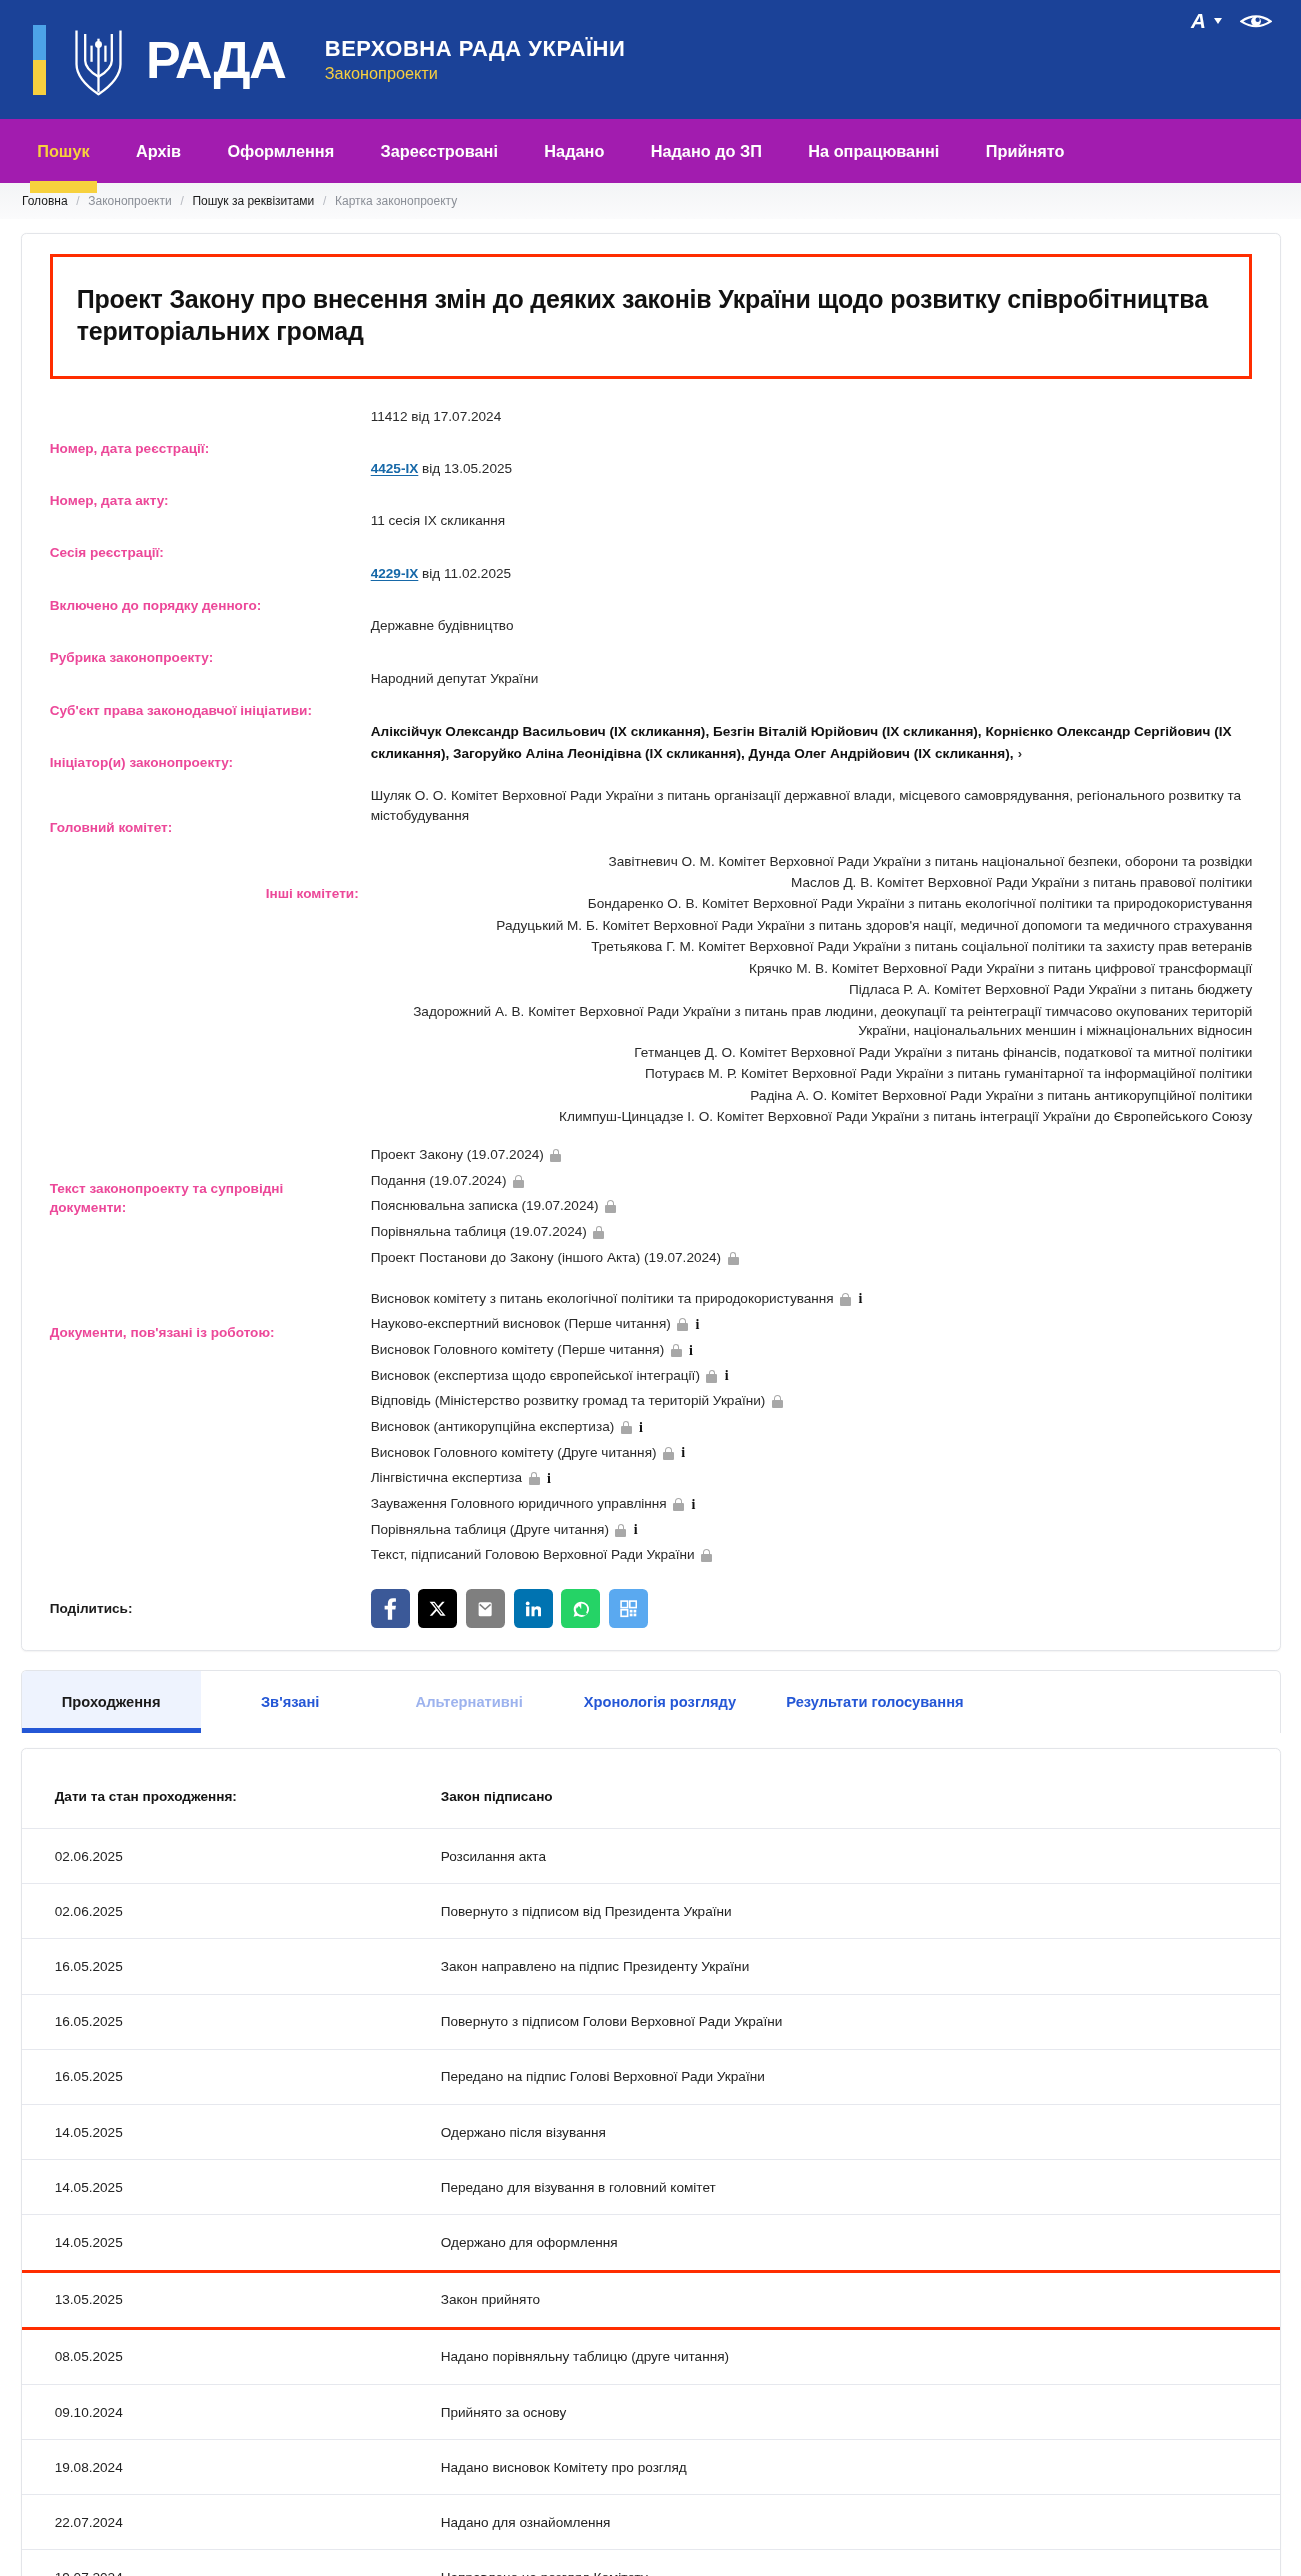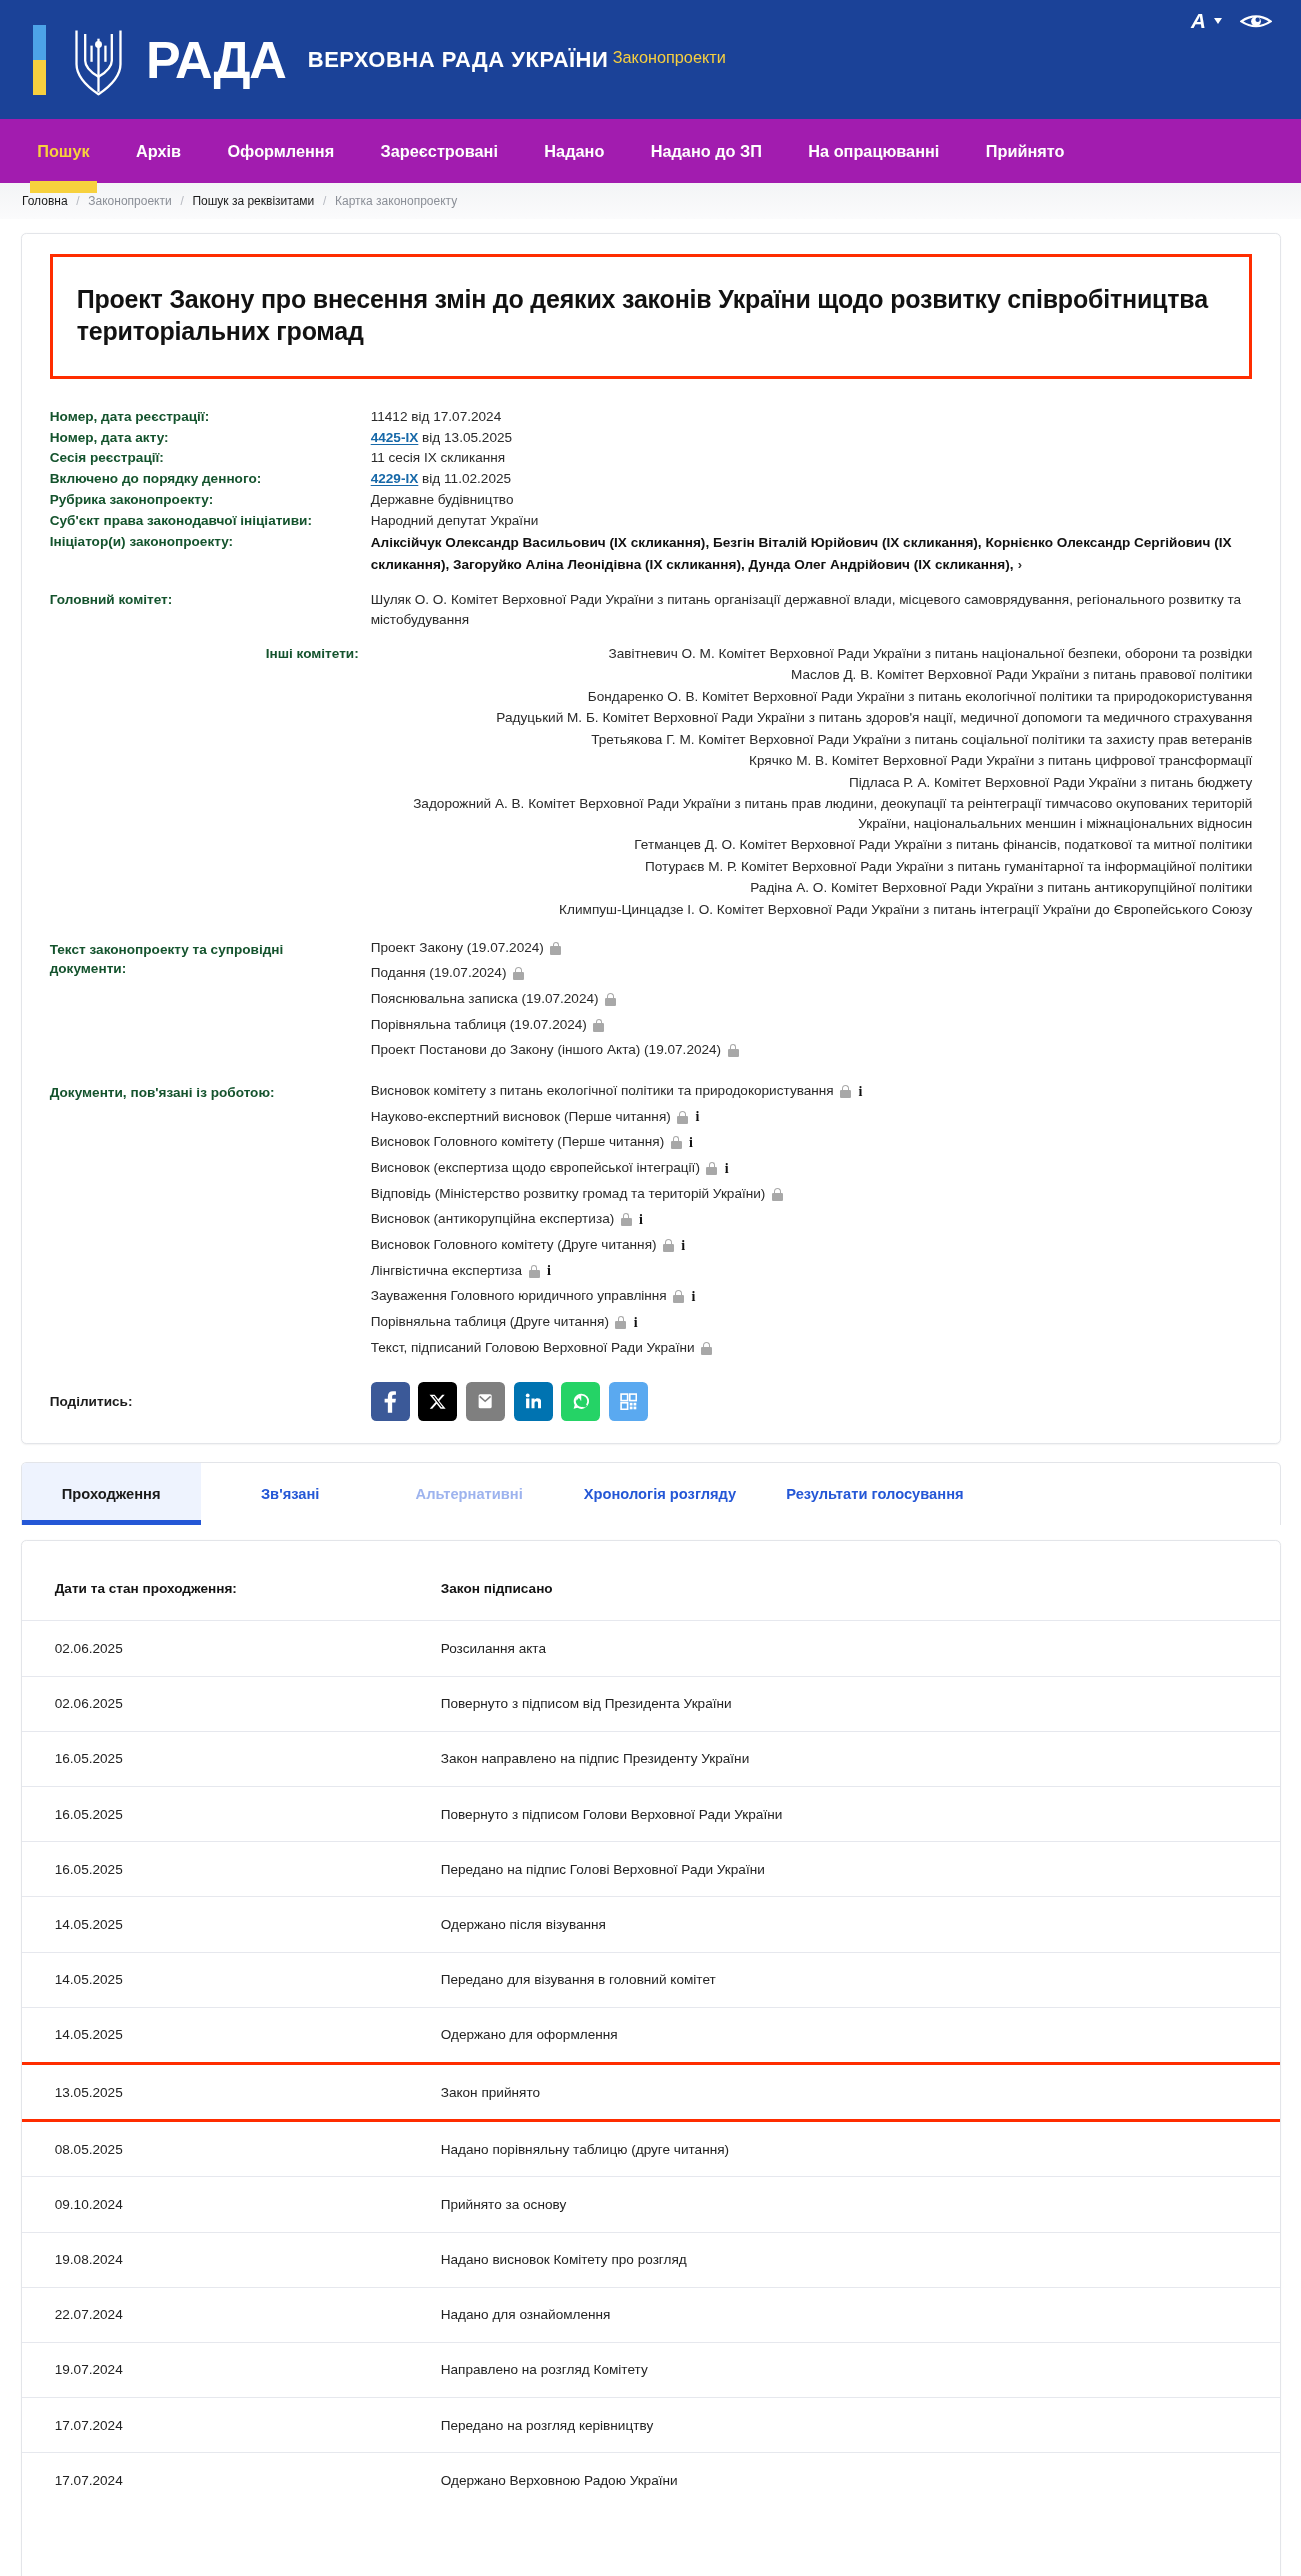--- a/index.html
+++ b/index.html
@@ -27,21 +27,21 @@
     gap: 8px;
   }
   .flagbar { width: 13px; height: 70px; display: flex; flex-direction: column; margin-right: 15.2px; }
   .flagbar .b { background:#4da3e8; flex:1; }
   .flagbar .y { background:#f7cf3f; flex:1; }
   .tryzub { width: 59px; height: 81px; margin-right: 9.8px; }
   .rada-word {
     color:#fff; font-size: 52px; font-weight: 700; letter-spacing: -1.1px;
     line-height: 1; font-family: "Liberation Sans", sans-serif;
   }
-  .brand-right { margin-left: 14px; display:flex; flex-direction: row; justify-content:center; gap: 4.4px; }
+  .brand-right { margin-left: 31px; display:flex; flex-direction: column; justify-content:center; gap: 4.4px; }
   .brand-title { color:#fff; font-size: 22px; font-weight: 700; letter-spacing: 0.5px; line-height:1; }
   .brand-sub { color:#f7cf3f; font-size: 16.3px; font-weight: 400; line-height:1; }
 
   .topbar-tools {
     position: absolute; right: 30px; top: 11px;
     display: flex; align-items: center; gap: 18.5px;
   }
   .tool-a { display:flex; align-items:center; gap:7.6px; cursor:pointer; }
   .tool-a .letter { color:#fff; font-size: 20.7px; font-style: italic; font-weight:700; line-height:1; }
   .chev { width:0;height:0;border-left:4.9px solid transparent;border-right:4.9px solid transparent;border-top:6px solid #fff; }
@@ -102,22 +102,23 @@
     margin:0; font-size: 25px; line-height: 1.28; font-weight: 700; color:#121212;
     letter-spacing: -0.2px;
   }
 
   
   .meta { margin: 28px 28px 0 28px; }
   .row { display:flex; align-items:flex-start; margin-bottom: 5.4px; }
   .row.tight { margin-bottom: 1.1px; }
   .lbl {
     width: 321px; flex: 0 0 321px;
-    font-size: 13.6px; font-weight: 700; color:#14532d; line-height: 1.42;
+    font-size: 13.6px; font-weight: 700; color:#ec4899; line-height: 1.42;
     padding-right: 12px;
+    margin-top: 32px;
   }
   .val { flex:1; font-size: 13.6px; color:#2a2a2a; line-height: 1.46; }
   .val.bold { font-weight: 700; color:#111; line-height:1.62; }
   a.linknum { color:#1668a8; font-weight:700; text-decoration: underline; text-underline-offset: 2.2px; }
   .val-lines div { margin-bottom: 1.6px; }
 
   .chevmore { display:inline-block; color:#333; font-size:13px; margin-left:4.4px; }
 
   
   .doclist .docline {

